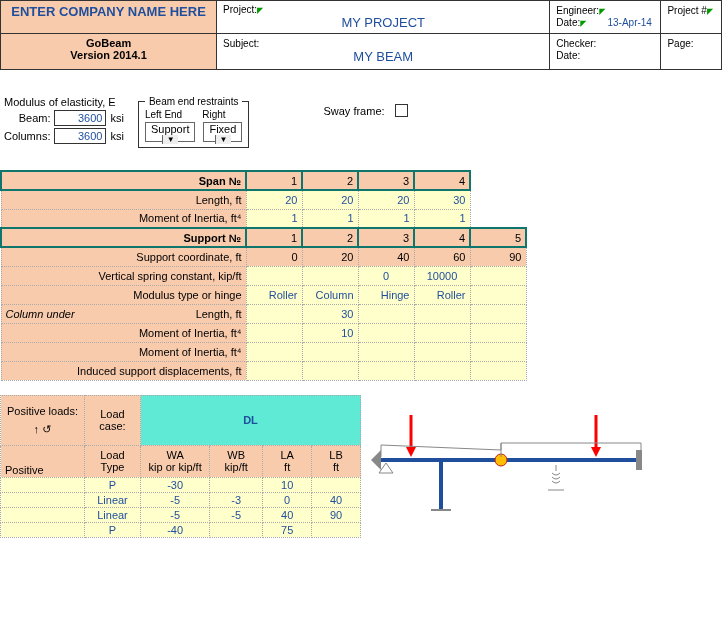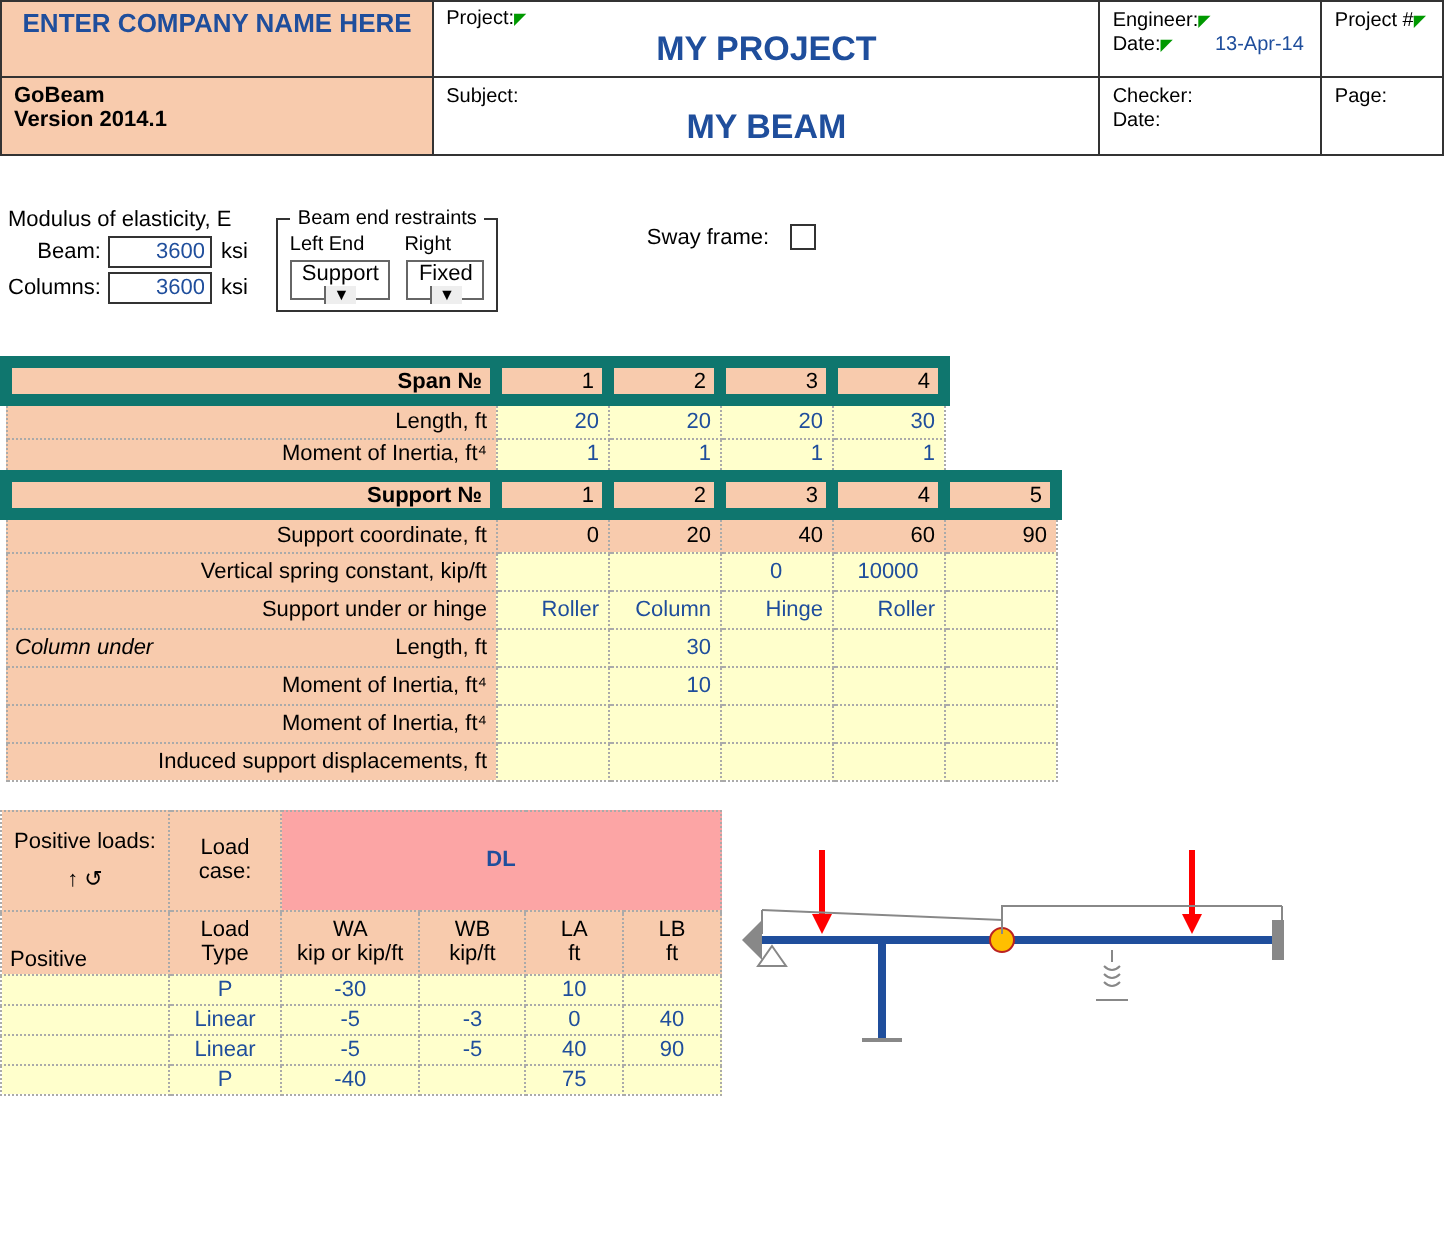--- a/index.html
+++ b/index.html
@@ -6,58 +6,58 @@
     body {
       font-family: Arial, sans-serif;
       font-size: 11px;
       color: #000;
       width: 722px;
       background: #fff;
     }
     .header-table { width: 100%; border-collapse: collapse; }
     .header-table td { border: 1px solid #333; padding: 3px 6px; vertical-align: top; }
     .company-cell { background: #F8CBAD; color: #1F4E9C; font-weight: bold; font-size: 13px; text-align: center; height: 24px; padding-top: 8px; }
-    .app-cell { background: #F8CBAD; font-weight: bold; height: 36px; padding-top: 4px; }
-    .project-value { color: #1F4E9C; font-weight: bold; text-align: center; font-size: 17px; }
+    .app-cell { background: #F8CBAD; text-align: center; font-weight: bold; height: 36px; padding-top: 4px; }
+    .project-value { color: #1F4E9C; font-weight: normal; text-align: center; font-size: 13px; }
     .date-value { color: #1F4E9C; font-size: 10px; }
     .field-label { font-size: 10px; }
     .tick { color: #090; font-size: 8px; }
 
     .config-row { display: flex; gap: 14px; margin-top: 26px; margin-left: 4px; align-items: flex-start; }
     .mod-block { font-size: 11px; }
     .mod-block .row { display: flex; align-items: center; justify-content: flex-end; gap: 4px; margin-top: 2px; }
     .mod-input { width: 52px; border: 1px solid #333; text-align: right; color: #1F4E9C; padding: 1px 3px; font-size: 11px; font-family: inherit; }
     .restraint-box { border: 1px solid #333; padding: 2px 6px 5px; text-align: center; }
     .restraint-box legend { font-size: 10px; padding: 0 4px; }
     .restraint-inner { display: flex; gap: 8px; margin-top: 2px; }
     .mini-dropdown { display: inline-flex; align-items: center; border: 1px solid #666; background: #fff; font-size: 11px; height: 20px; flex-direction: column; }
     .mini-dropdown span { padding: 0 5px; }
     .dd-arrow { border-left: 1px solid #666; width: 16px; height: 100%; display: flex; align-items: center; justify-content: center; font-size: 8px; background: #eee; }
     .sway-block { display: flex; align-items: center; gap: 10px; margin-left: 60px; margin-top: 8px; }
     .checkbox { width: 13px; height: 13px; border: 1px solid #333; background: #fff; }
 
     .data-grid { border-collapse: collapse; margin-top: 22px; }
     .data-grid td { border: 1px dotted #aaa; height: 19px; font-size: 11px; padding: 0 4px; text-align: right; }
-    .hdr-row td { background: #F8CBAD; border: 6px solid #0f766e; }
+    .hdr-row td { background: #F8CBAD; border: 2px solid #0f766e; }
     .section-label { background: #F8CBAD; text-align: right; font-weight: bold; white-space: nowrap; }
     .row-label { background: #F8CBAD; text-align: right; white-space: nowrap; }
     .row-label-u { background: #F8CBAD; text-align: left; font-style: italic; white-space: nowrap; }
     .col-num { background: #F8CBAD; text-align: center; }
     .val-blue { background: #FFFFCC; color: #1F4E9C; text-align: right; }
     .val-cell { background: #FFFFCC; }
     .val-center { background: #FFFFCC; text-align: center; color: #1F4E9C; }
     .col-w { width: 56px; }
     .label-w { width: 245px; }
 
     .loads-container { display: flex; gap: 10px; margin-top: 14px; }
     .loads-grid { border-collapse: collapse; }
     .loads-grid td { border: 1px dotted #aaa; font-size: 11px; padding: 1px 4px; text-align: center; }
     .pos-loads { background: #F8CBAD; height: 50px; }
     .lc-label { background: #F8CBAD; }
-    .dl-cell { background: #fca5a5; color: #1F4E9C; font-weight: bold; text-align: center; width: 220px; }
+    .dl-cell { background: #5eead4; color: #1F4E9C; font-weight: bold; text-align: center; width: 220px; }
     .loads-hdr { background: #F8CBAD; }
     .load-val { background: #FFFFCC; color: #1F4E9C; text-align: right; }
     .load-val-c { background: #FFFFCC; color: #1F4E9C; text-align: center; }
     .diagram { width: 280px; height: 130px; border: none; }
     svg.diag { width: 100%; height: 100%; }
   </style>
 </head>
 <body>
 
 <table class="header-table">
@@ -170,21 +170,21 @@
       </tr>
   <tr>
         <td class="row-label">Vertical spring constant, kip/ft</td>
     <td class="val-cell"></td>
         <td class="val-cell"></td>
         <td class="val-blue" style="text-align:center">0</td>
         <td class="val-blue" style="text-align:center">10000</td>
         <td class="val-cell"></td>
       </tr>
   <tr>
-        <td class="row-label">Support under or hinge</td>
+        <td class="row-label">Modulus type or hinge</td>
     <td class="val-center">Roller</td>
         <td class="val-center">Column</td>
         <td class="val-center">Hinge</td>
         <td class="val-center">Roller</td>
         <td class="val-cell"></td>
       </tr>
   <tr>
         <td class="row-label"><span class="row-label-u" style="float:left;border:none;margin-right:40px">Column under</span><span>Length, ft</span></td>
     <td class="val-cell"></td>
         <td class="val-blue">30</td>

